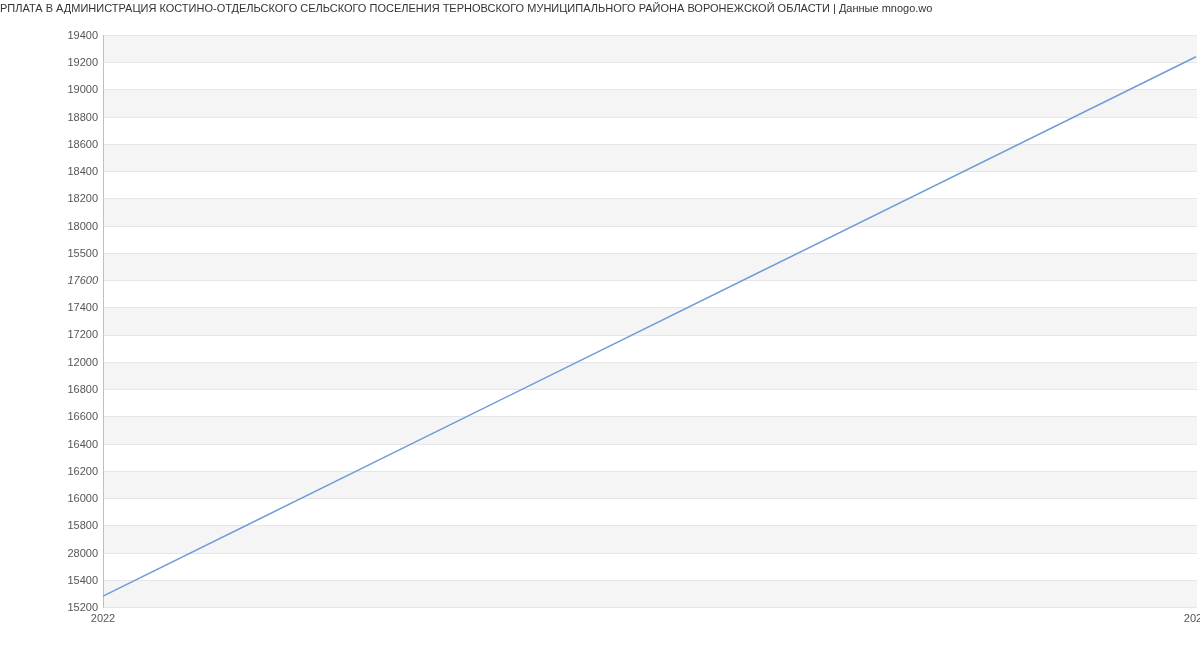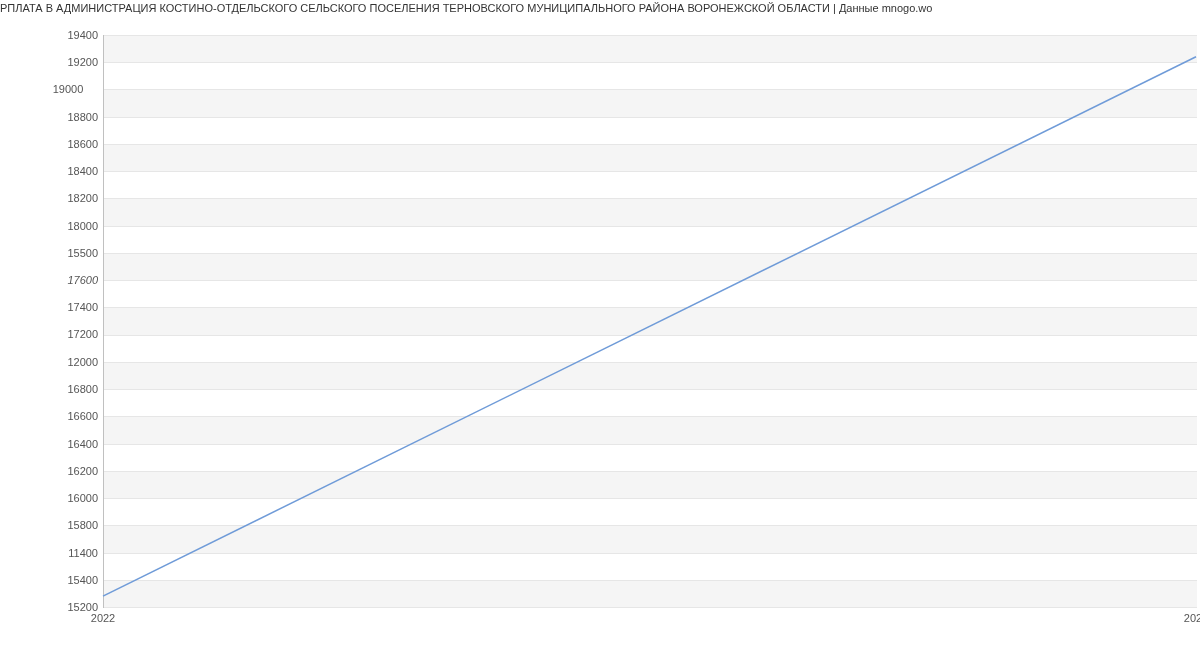--- a/index.html
+++ b/index.html
@@ -111,34 +111,34 @@
     <div class="grid-line" style="top: 27.2381px;"></div>
     <div class="grid-line" style="top: 0px;"></div>
   </div>
 
 <svg class="line-layer" id="line-layer">
     <path d="M0 561.1047619047619 L1093 21.79047619047617" stroke="#6f9bd8" stroke-width="1.5" fill="none"></path>
   </svg>
 
 <div class="y-tick-label" style="top: 607px;">15200</div>
 <div class="y-tick-label" style="top: 579.762px;">15400</div>
-<div class="y-tick-label" style="top: 552.524px;">11400</div>
+<div class="y-tick-label" style="top: 552.524px;">28000</div>
 <div class="y-tick-label" style="top: 525.286px;">15800</div>
 <div class="y-tick-label" style="top: 498.048px;">16000</div>
 <div class="y-tick-label" style="top: 470.81px;">16200</div>
 <div class="y-tick-label" style="top: 443.571px;">16400</div>
 <div class="y-tick-label" style="top: 416.333px;">16600</div>
 <div class="y-tick-label" style="top: 389.095px;">16800</div>
 <div class="y-tick-label" style="top: 361.857px;">12000</div>
 <div class="y-tick-label" style="top: 334px;">17200</div>
 <div class="y-tick-label" style="top: 307.381px;">17400</div>
 <div class="y-tick-label" style="top: 280.143px; font-style: italic;">17600</div>
 <div class="y-tick-label" style="top: 252.905px;">15500</div>
 <div class="y-tick-label" style="top: 225.667px;">18000</div>
 <div class="y-tick-label" style="top: 198.429px;">18200</div>
 <div class="y-tick-label" style="top: 171.19px;">18400</div>
 <div class="y-tick-label" style="top: 143.952px;">18600</div>
 <div class="y-tick-label" style="top: 116.714px;">18800</div>
-<div class="y-tick-label" style="top: 89.4762px; text-align: center;">19000</div>
+<div class="y-tick-label" style="top: 89.4762px;">19000</div>
 <div class="y-tick-label" style="top: 62.2381px;">19200</div>
 <div class="y-tick-label" style="top: 35px;">19400</div>
 <div class="x-tick-label" style="left: 103px;">2022</div>
 <div class="x-tick-label" style="left: 1196px;">2024</div>
 
 </body></html>

